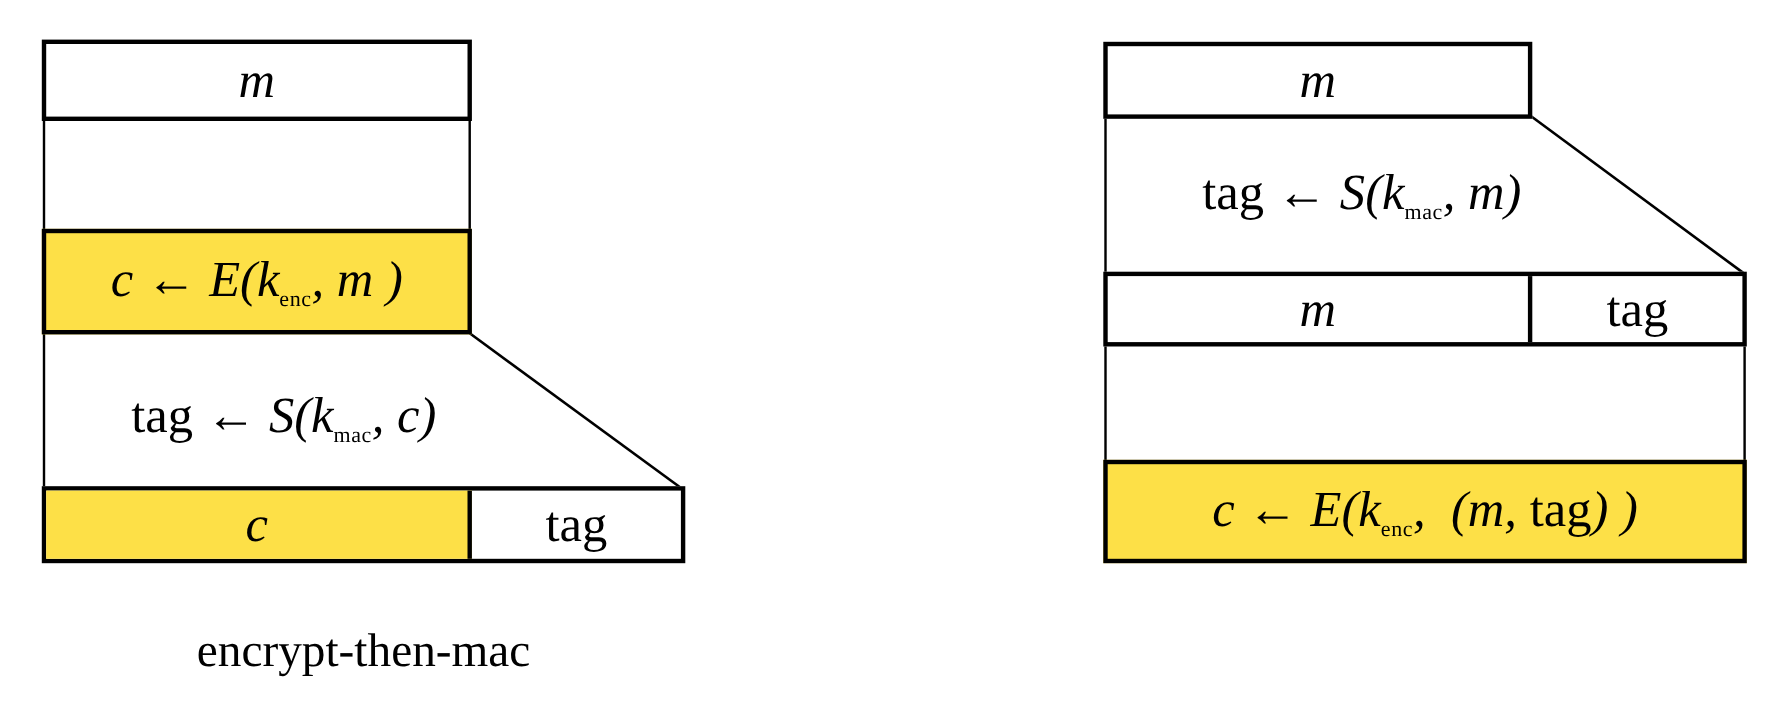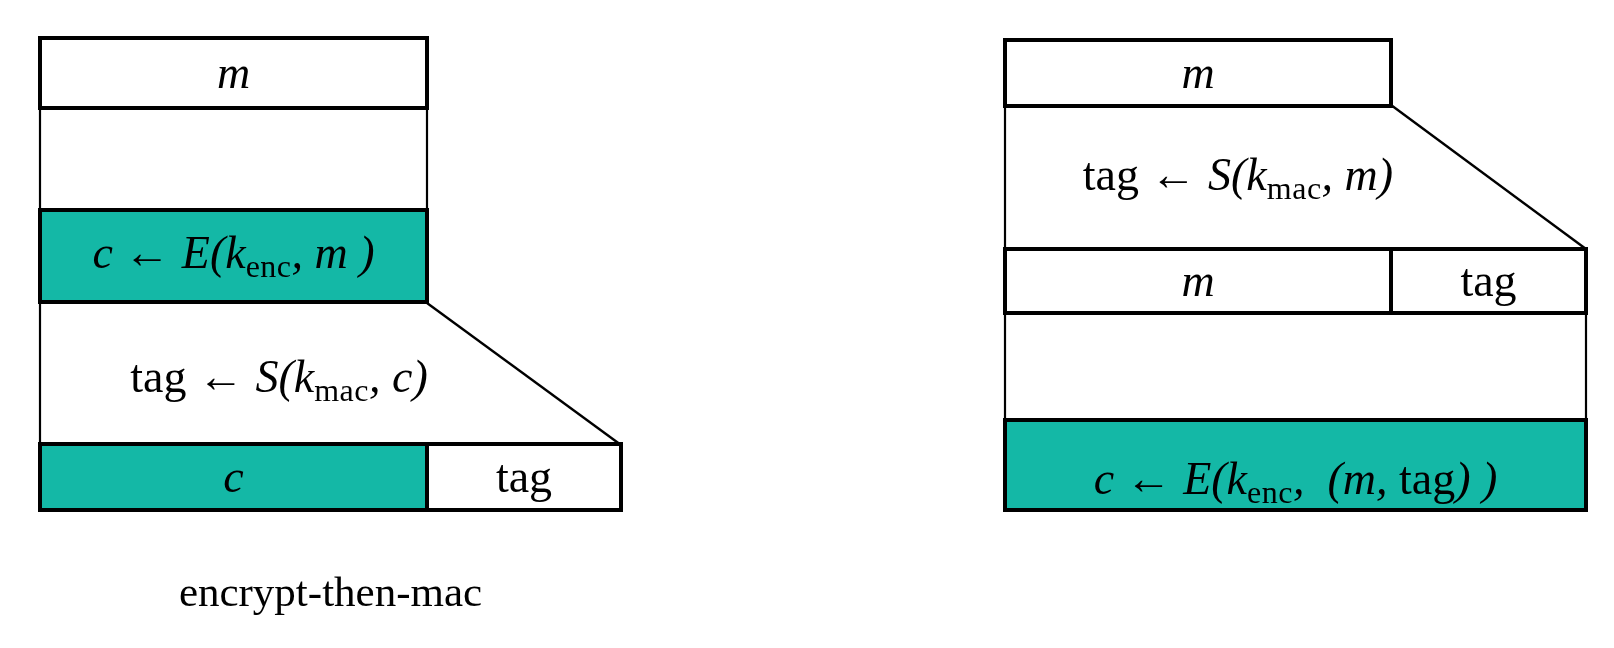--- a/index.html
+++ b/index.html
@@ -17,21 +17,21 @@
 
   .box {
     position: absolute;
     box-sizing: border-box;
     border: 4px solid #000;
     background: #ffffff;
     display: flex;
     align-items: center;
     justify-content: center;
   }
-  .gray { background: #14b8a6; }
+  .gray { background: #fde047; }
 
   .row { padding: 0; }
   .cell {
     box-sizing: border-box;
     height: 100%;
     display: flex;
     align-items: center;
     justify-content: center;
   }
   .cell.first { border-right: 4px solid #000; }
@@ -47,47 +47,47 @@
   .math {
     font-family: "Liberation Serif", serif;
     font-size: 46px;
     line-height: 1;
     white-space: pre;
   }
   .it { font-style: italic; }
   .rm { font-style: normal; }
   .subscript {
     font-style: normal;
-    font-size: 32px;
+    font-size: 20px;
     vertical-align: -9px;
     letter-spacing: 0.5px;
   }
 
   .caption {
     position: absolute;
     font-family: "Liberation Serif", serif;
     font-size: 43px;
     line-height: 1.3;
     text-align: center;
   }
 
   
   #l-msg  { left: 38px;  top: 36px;  width: 391px; height: 74px; }
   #l-enc  { left: 38px;  top: 208px; width: 391px; height: 96px; }
-  #l-sign { left: 38px;  top: 304px; width: 440px; height: 152px; padding-left: 21px; }
+  #l-sign { left: 38px;  top: 304px; width: 440px; height: 152px; }
   #l-out  { left: 38px;  top: 442px; width: 585px; height: 70px; }
   #l-out .cell.first { width: 387px; }
   #l-cap  { left: 38px;  top: 564px; width: 585px; }
 
   
   #r-msg  { left: 1003px; top: 38px;  width: 390px; height: 70px; }
   #r-sign { left: 1003px; top: 108px; width: 470px; height: 139px; }
   #r-row  { left: 1003px; top: 247px; width: 585px; height: 68px; }
   #r-row .cell.first { width: 386px; }
-  #r-enc  { left: 1003px; top: 418px; width: 585px; height: 94px; align-items: flex-end; }
+  #r-enc  { left: 1003px; top: 418px; width: 585px; height: 94px; }
   #r-cap  { left: 1003px; top: 564px; width: 585px; }
 </style>
 </head>
 <body>
 
 <div class="canvas">
 
   <svg class="overlay" width="1614" height="648" viewBox="0 0 1614 648">
 
     <line x1="40" y1="106" x2="40" y2="212" stroke="#000" stroke-width="2.2"></line>

